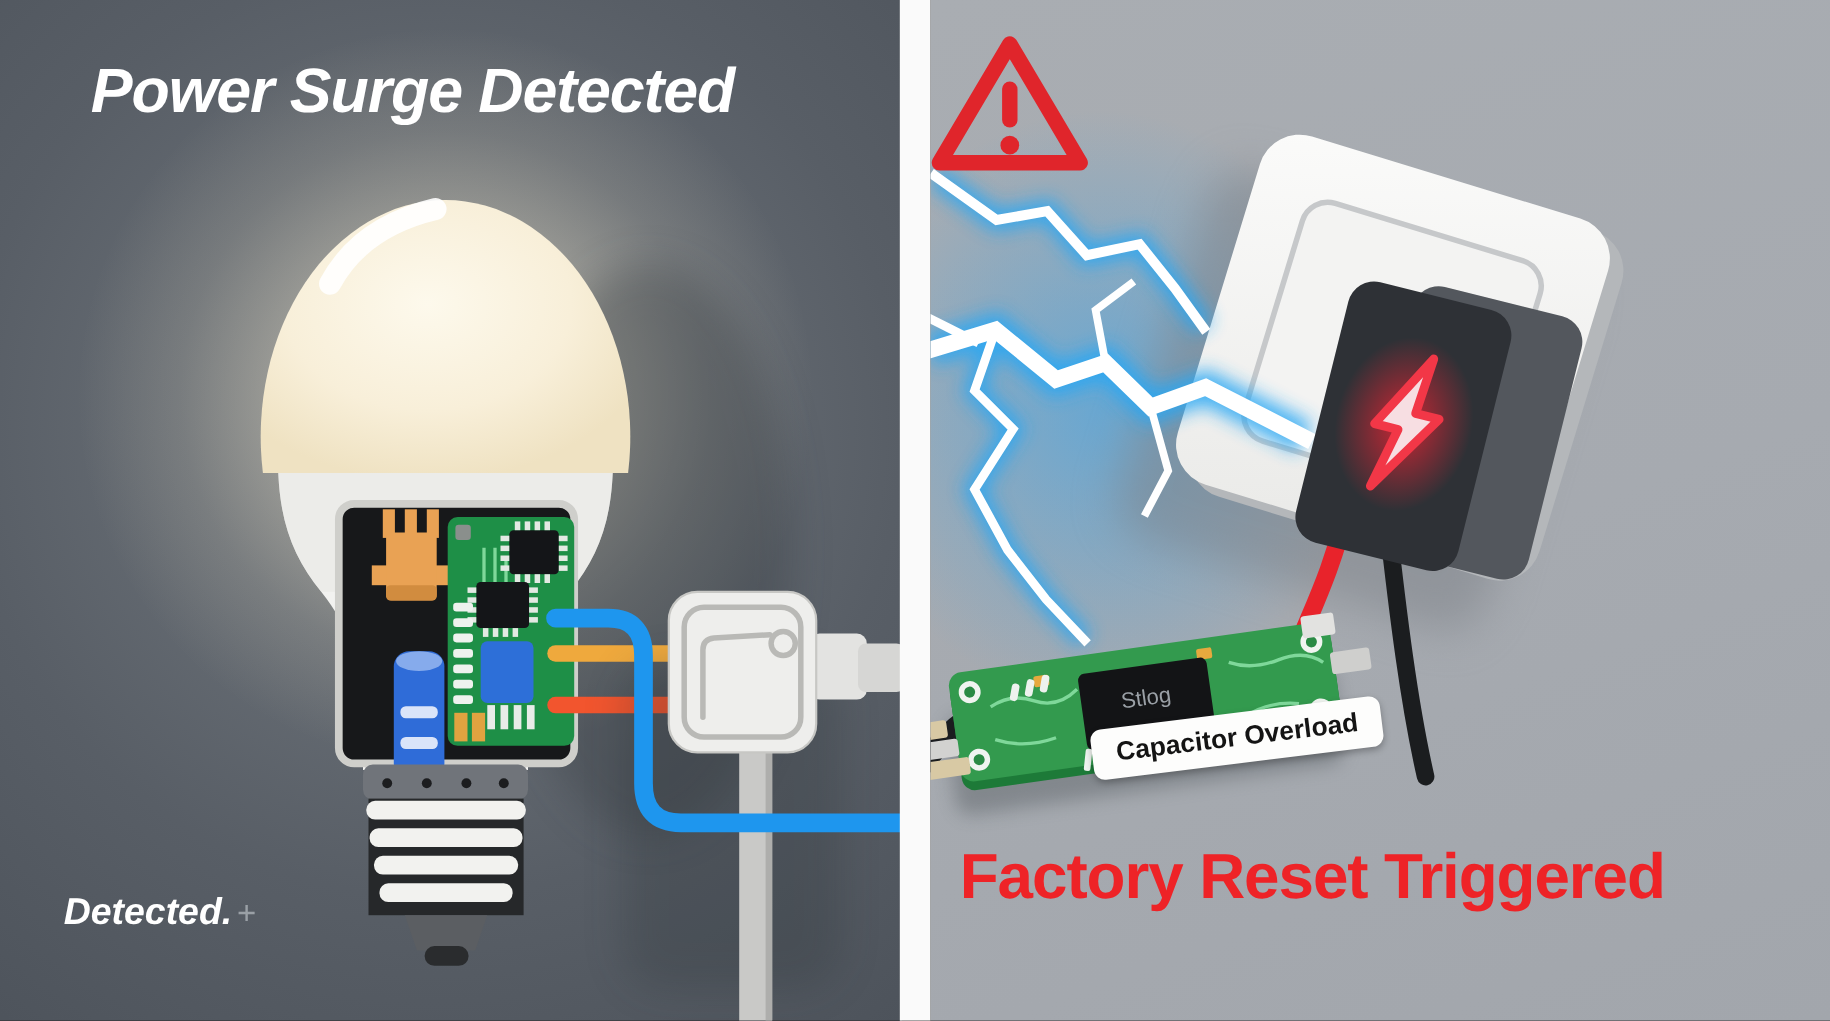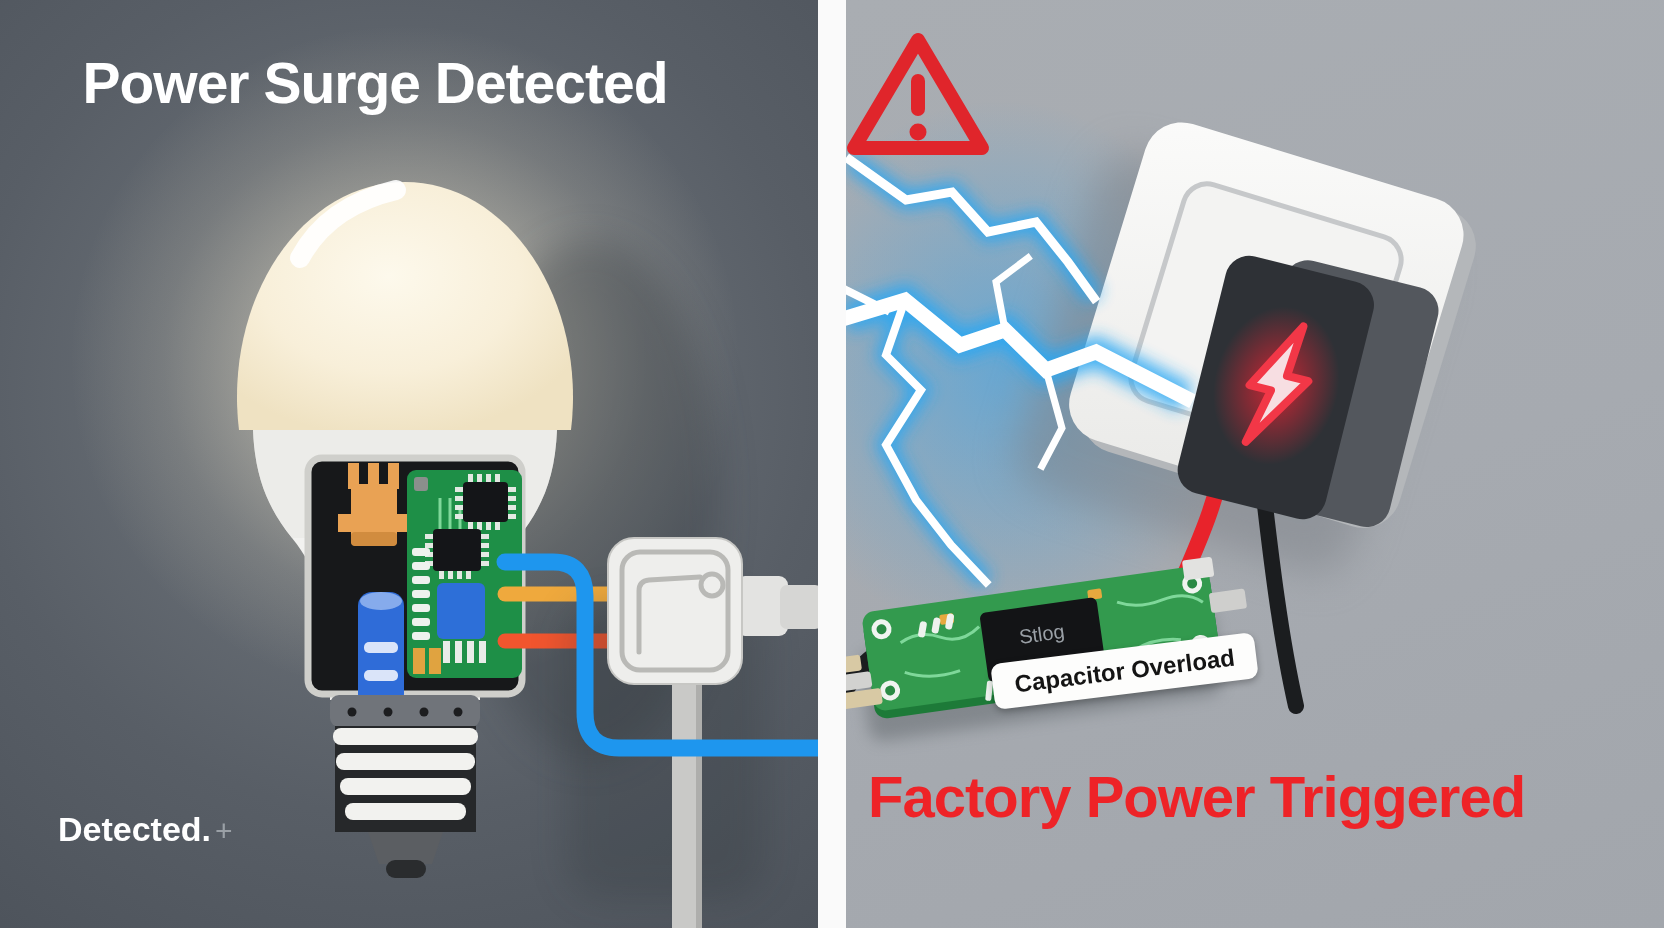--- a/index.html
+++ b/index.html
@@ -4,20 +4,21 @@
 <style>
   html,body { margin:0; padding:0; background:#222; }
   .canvas {
     position:relative; width:1664px; height:928px; overflow:hidden;
     font-family:"Liberation Sans", sans-serif;
   }
   
   .panel-left {
     position:absolute; left:0; top:0; width:820px; height:928px;
     background: radial-gradient(circle at 48% 42%, #767b81 0%, #676d74 30%, #585e66 62%, #4d535b 100%);
+    font-style: italic;
   }
   .panel-left .title {
     position:absolute; left:15px; top:50px; width:720px;
     text-align:center; color:#ffffff; font-size:57px; font-weight:bold;
     letter-spacing:-1px; white-space:nowrap;
   }
   .brand {
     position:absolute; left:58px; top:810px; color:#ffffff;
     font-size:34px; font-weight:bold; letter-spacing:0px;
   }
@@ -348,16 +349,16 @@
       </g>
 
       <g>
         <path d="M72,40 L136,148 L8,148 Z" fill="none" stroke="#e0252b" stroke-width="14" stroke-linejoin="round"></path>
         <rect x="65" y="74" width="14" height="42" rx="7" fill="#e0252b"></rect>
         <circle cx="72" cy="132" r="8.5" fill="#e0252b"></circle>
       </g>
     </svg>
 
     <div class="callout">Capacitor Overload</div>
-    <div class="status">Factory Power Triggered</div>
+    <div class="status">Factory Reset Triggered</div>
   </div>
 
 </div>
 
 </body></html>

